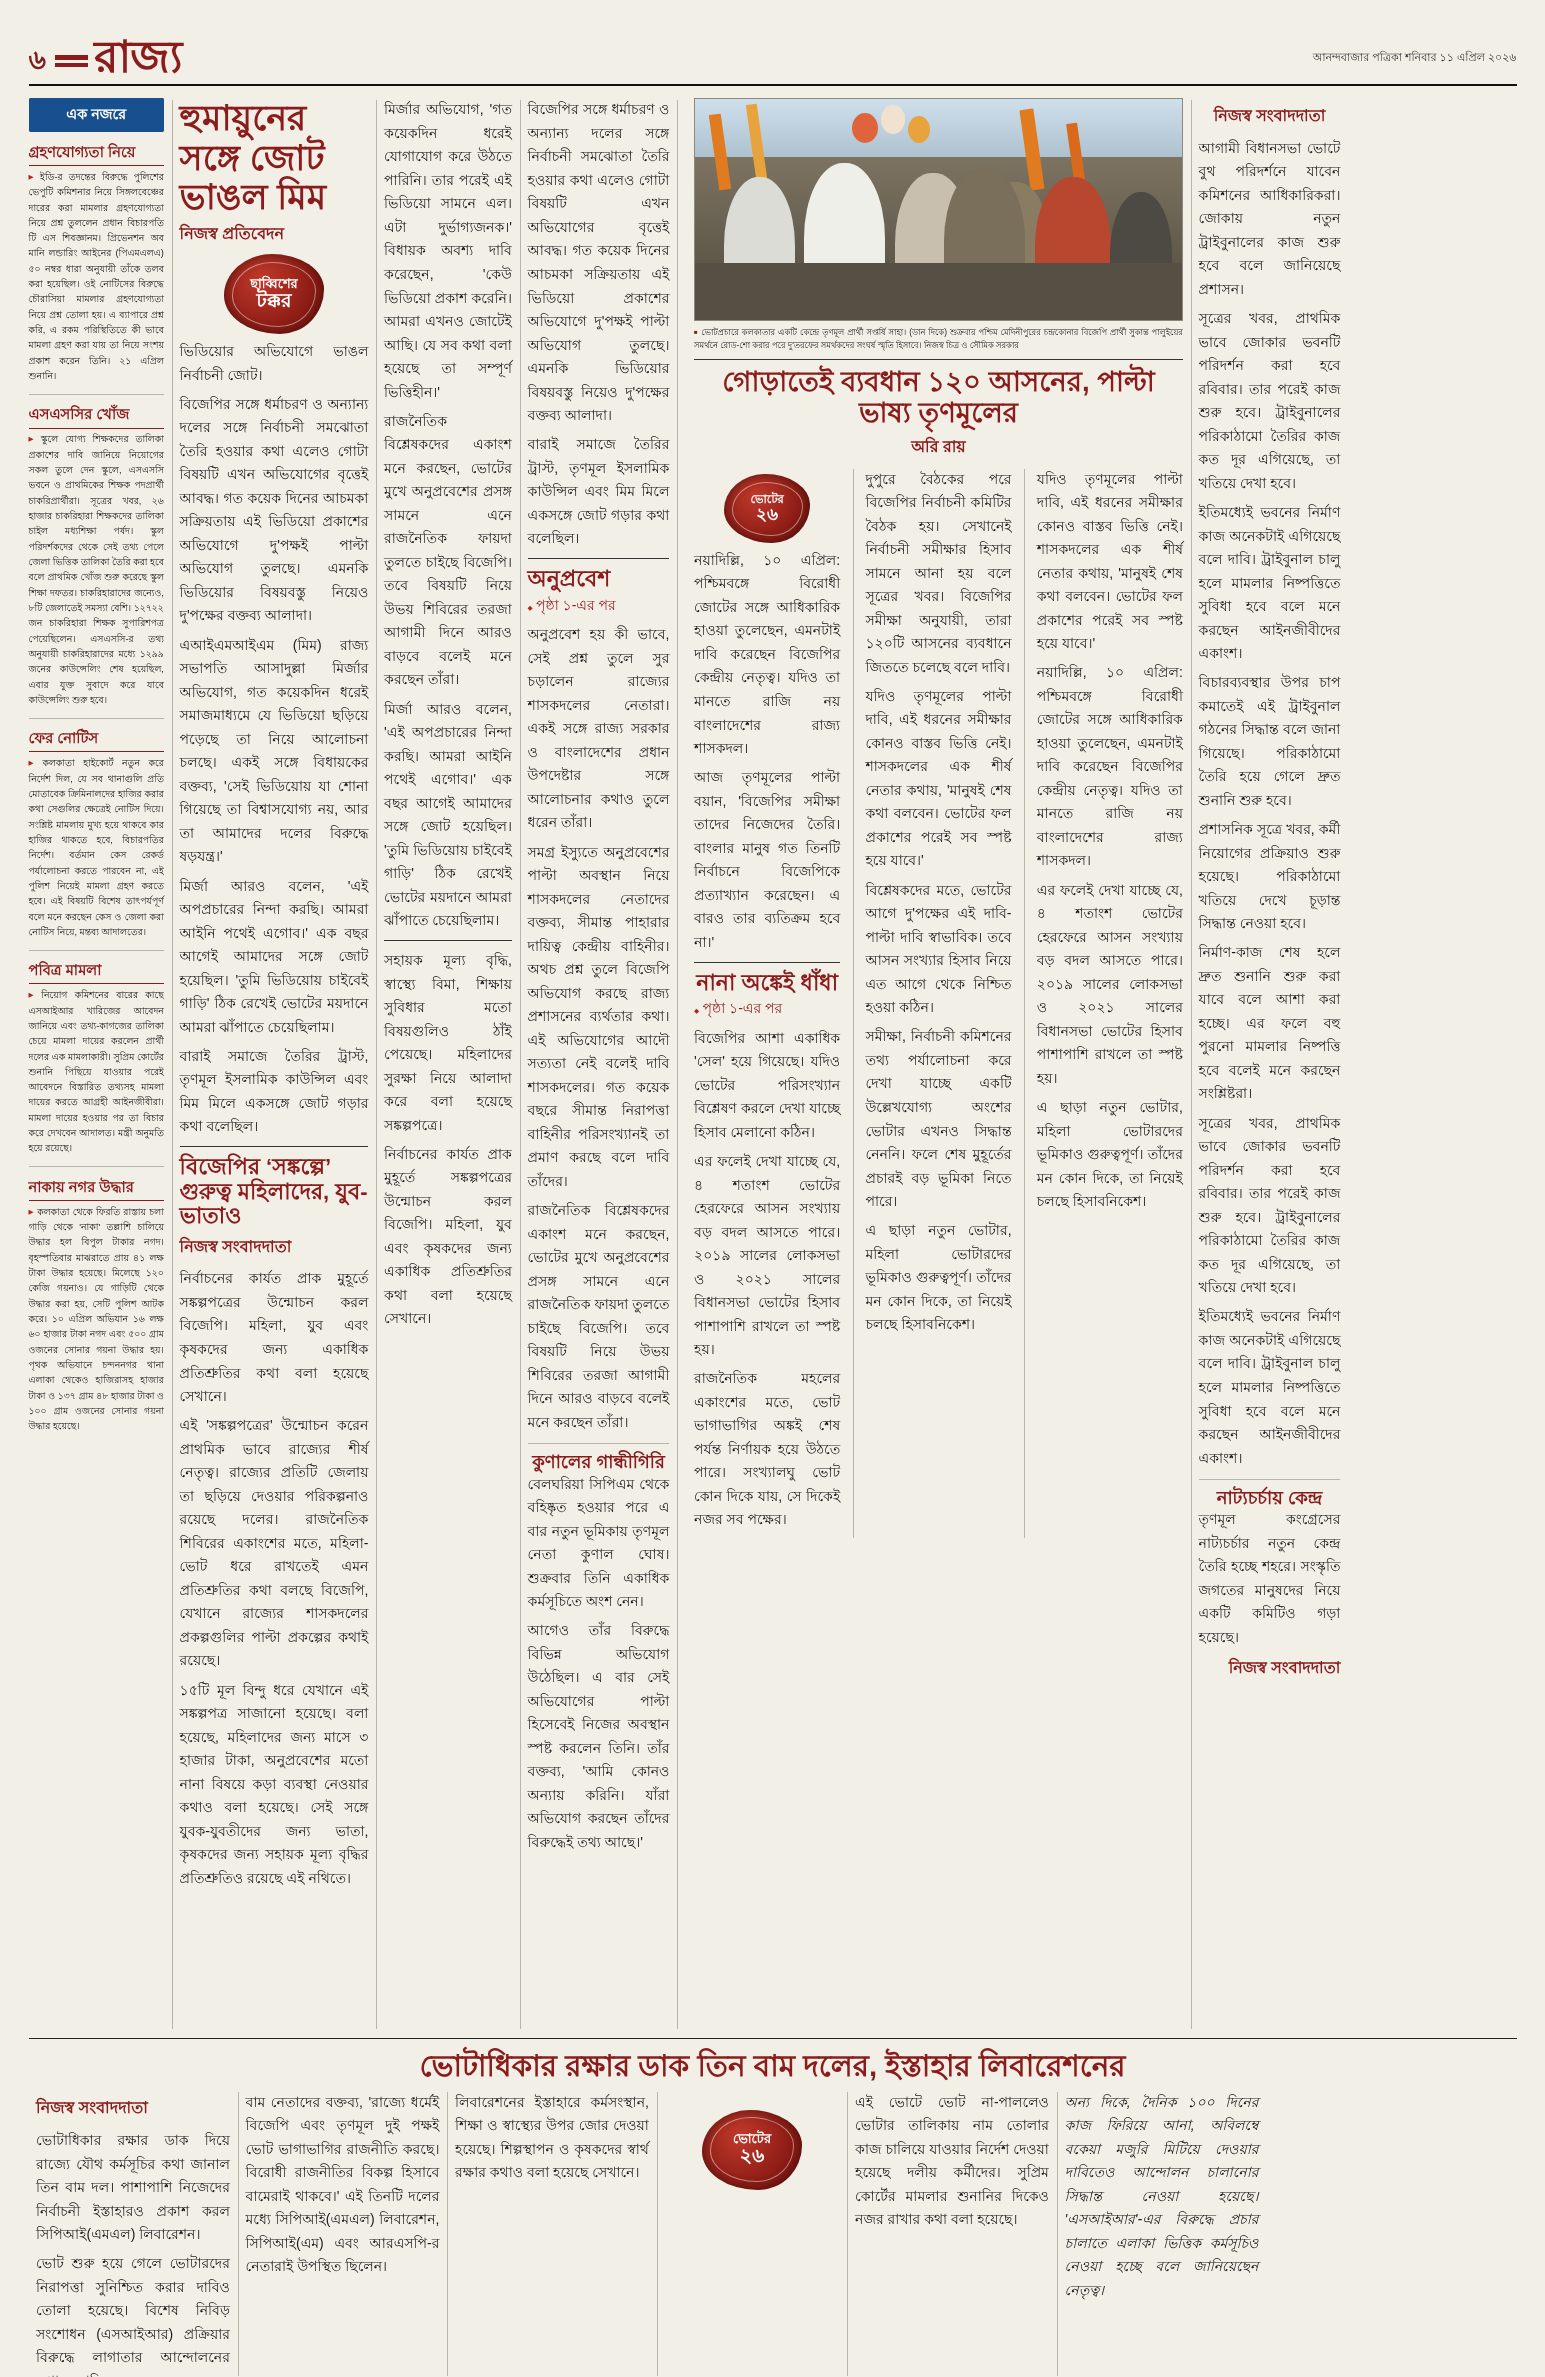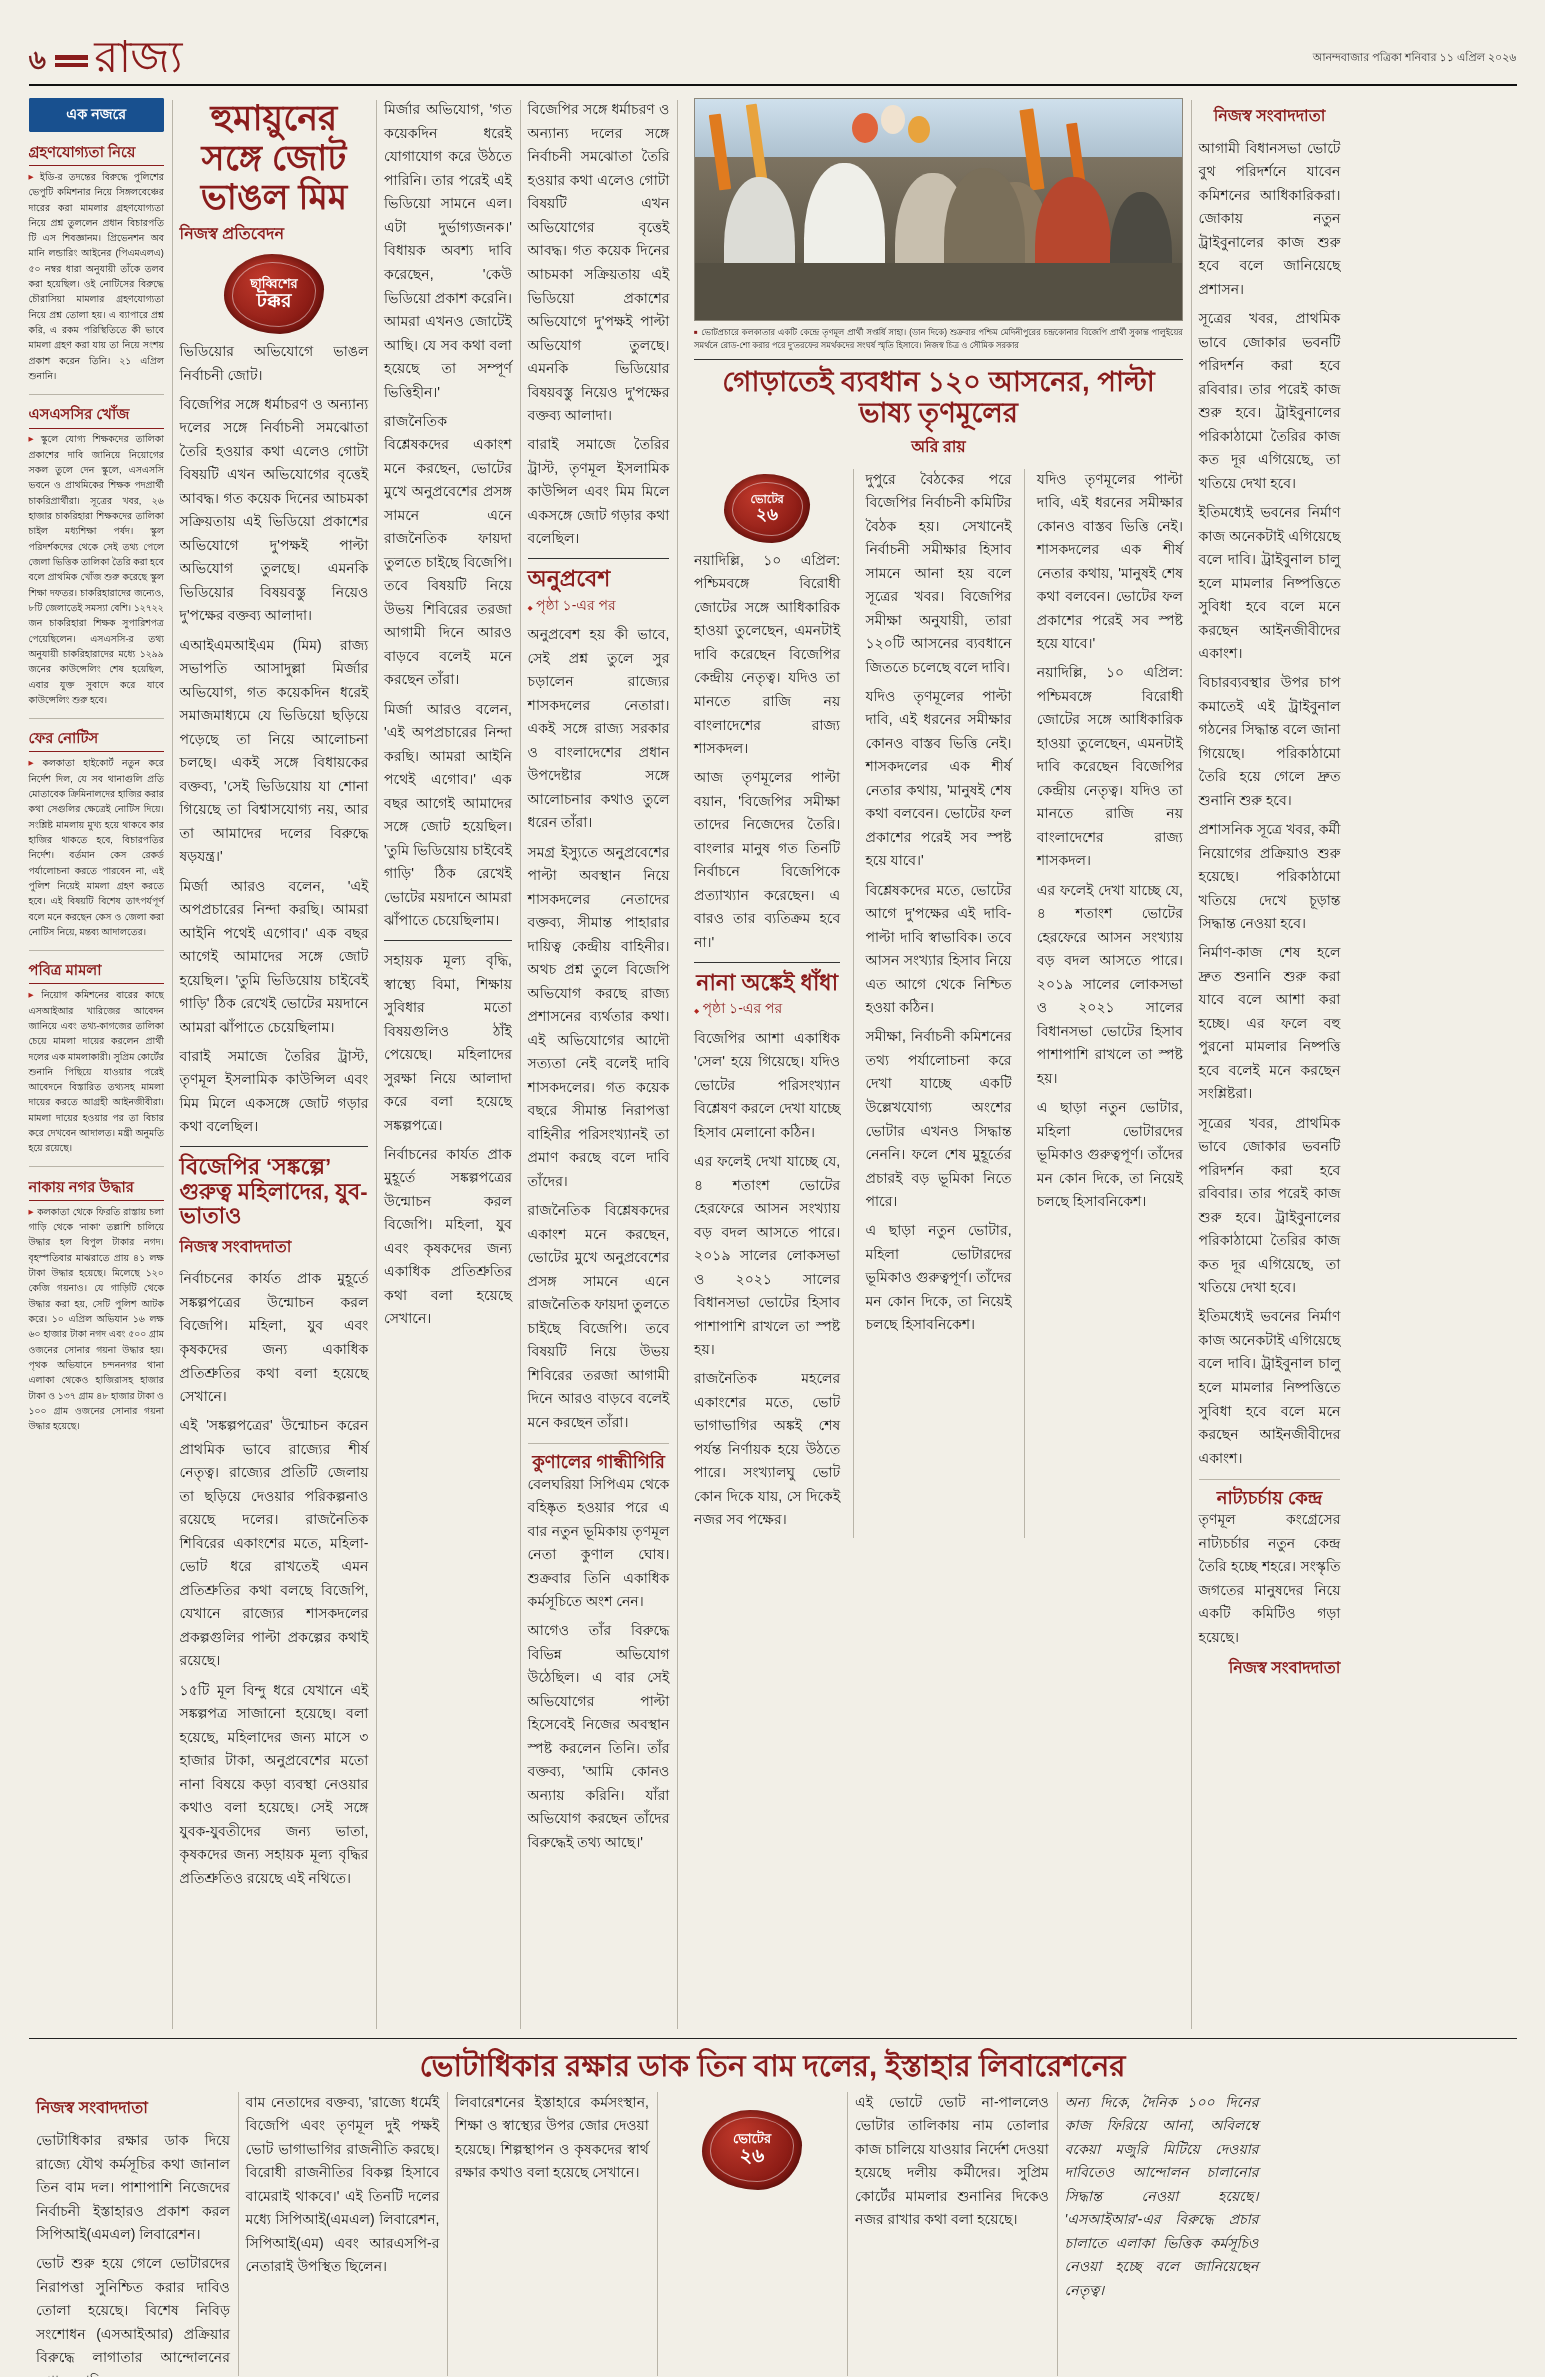--- a/index.html
+++ b/index.html
@@ -37,21 +37,21 @@
   .mast-bars {
     display: flex; flex-direction: column; justify-content: flex-end;
     margin-right: 6.7px; padding-bottom: 8.6px;
   }
   .mast-bars span {
     display:block; width: 33px; height: 4.3px; background:#8a1c1c; margin-bottom: 3.3px;
   }
   .mast-title {
     font-size: 44px;
     color: #8a1c1c;
-    font-weight: normal;
+    font-weight: bold;
     letter-spacing: -1px;
     line-height: 0.95;
     padding-bottom: 1px;
   }
   .mast-right {
     margin-left: auto;
     font-size: 11px;
     color: #333;
     padding-bottom: 11.4px;
     white-space: nowrap;
@@ -116,21 +116,21 @@
     color: #8a1c1c;
     font-weight: bold;
     margin: 4.8px 0 6.7px 0;
   }
   .headline {
     color: #8a1c1c;
     font-weight: bold;
     line-height: 1.12;
     margin: 0;
   }
-  .h-xl { font-size: 35px; text-align: center; }
+  .h-xl { font-size: 35px; }
   .h-lg { font-size: 27.6px; }
   .h-md { font-size: 22px; }
   .h-sm { font-size: 18px; }
   .rule-thin { border:0; border-top:0.5px solid #b9b4a8; margin: 8.6px 0; }
   .rule-thick { border:0; border-top:1.4px solid #333; margin: 7.6px 0; }
 
   
   .seal {
     position: relative;
     width: 100px; height: 80px;

